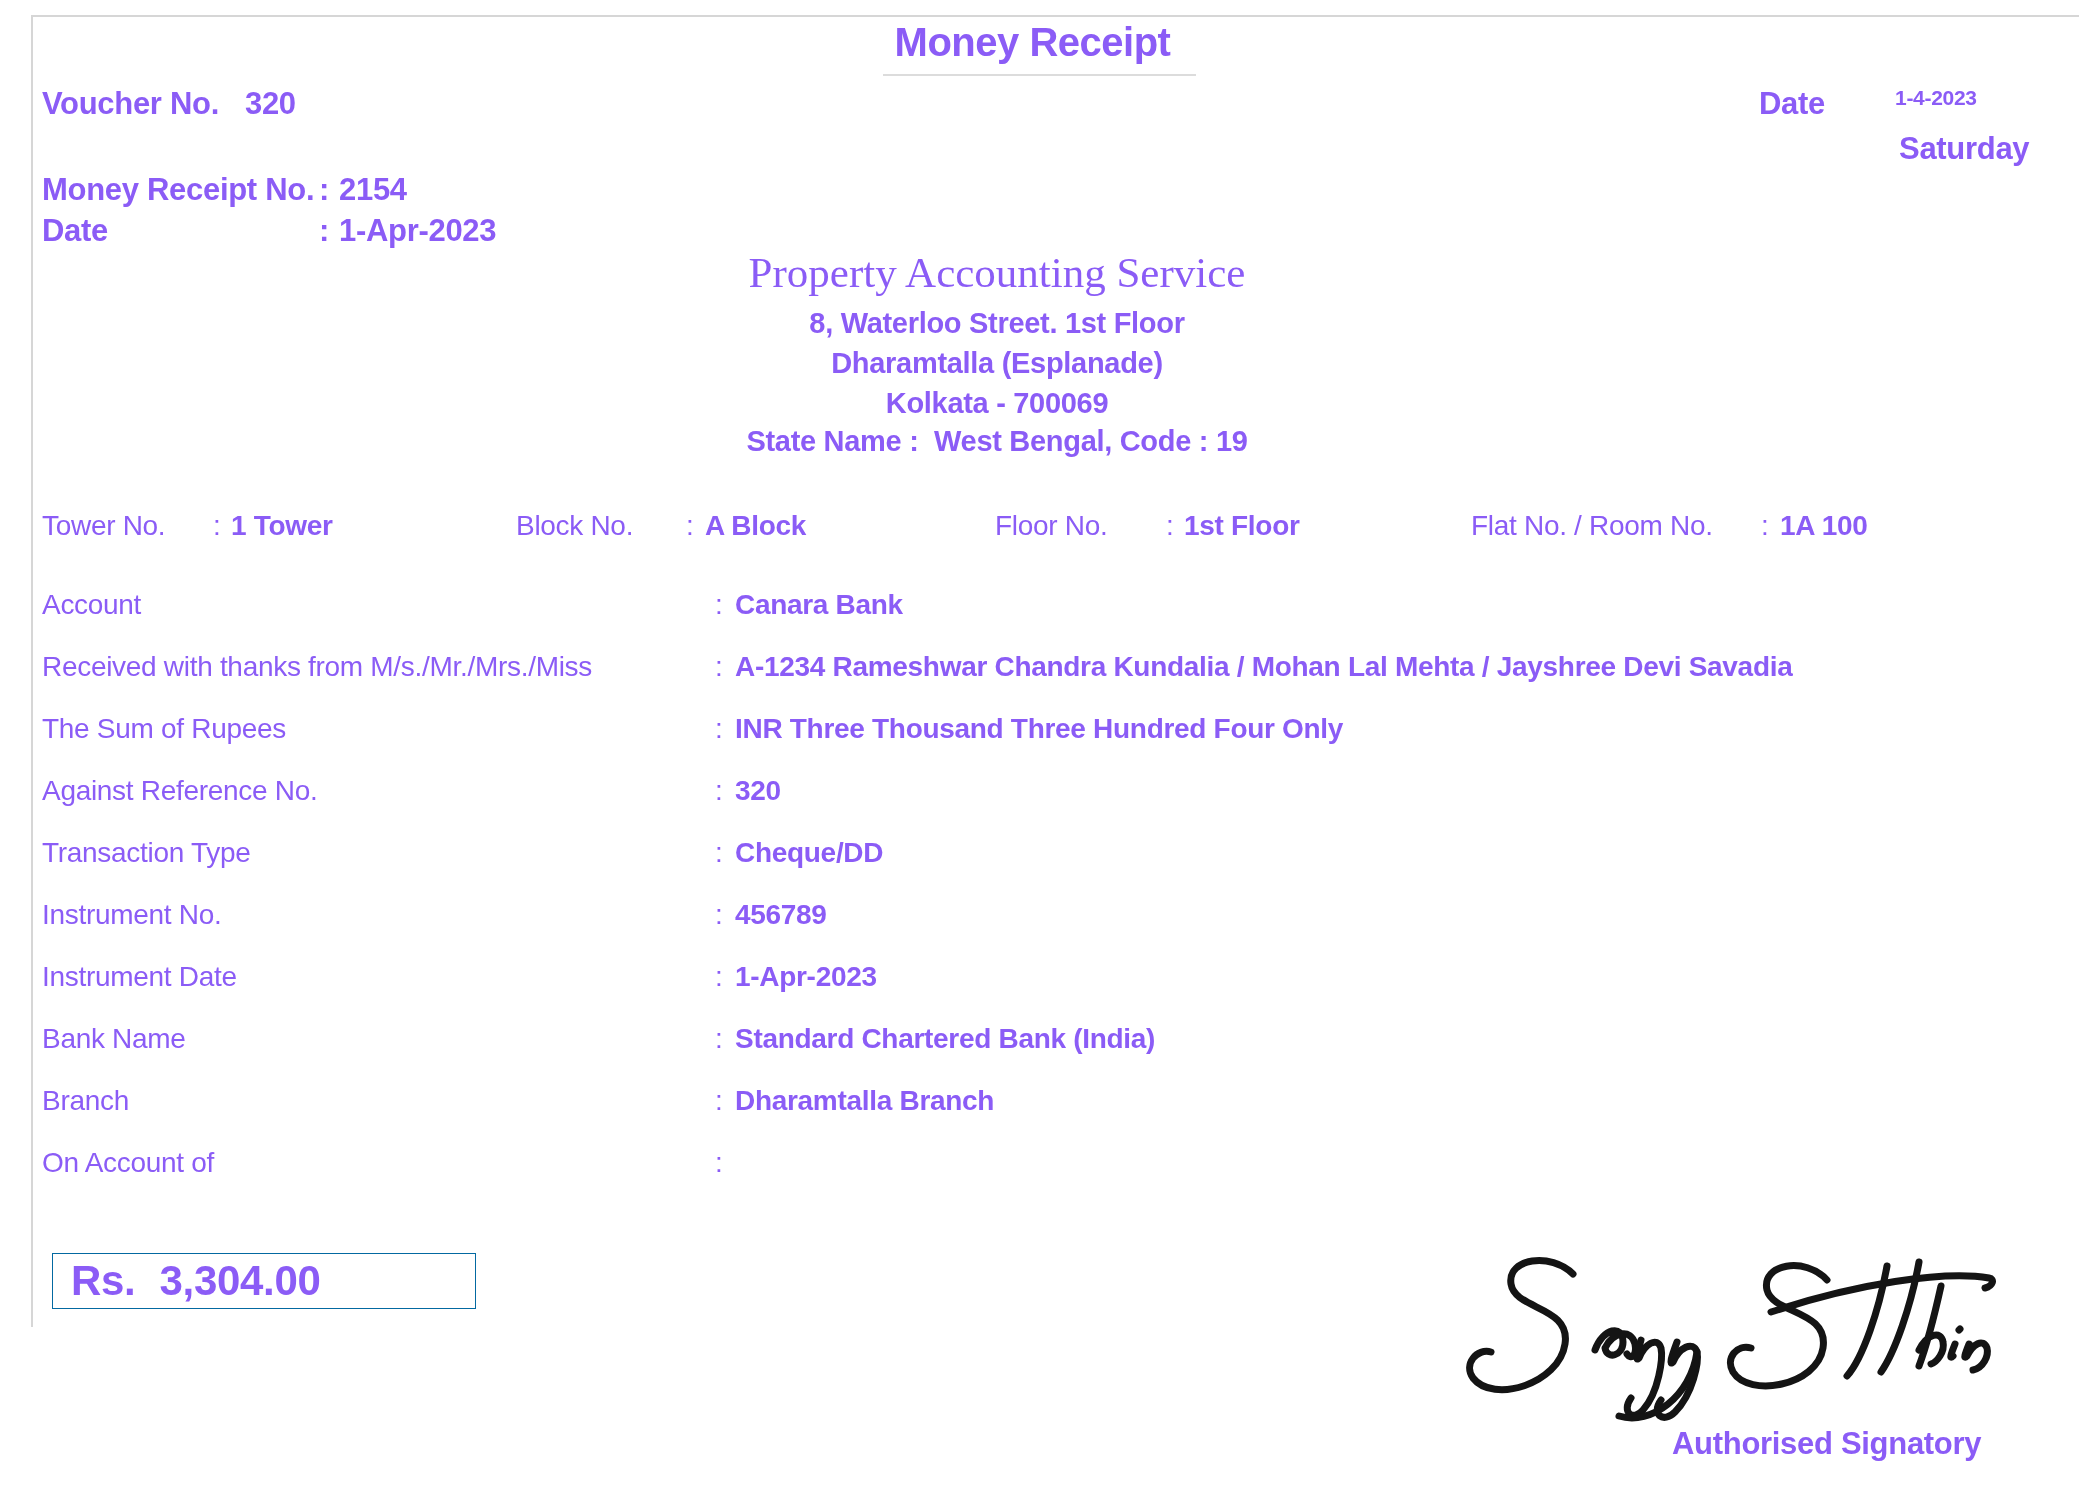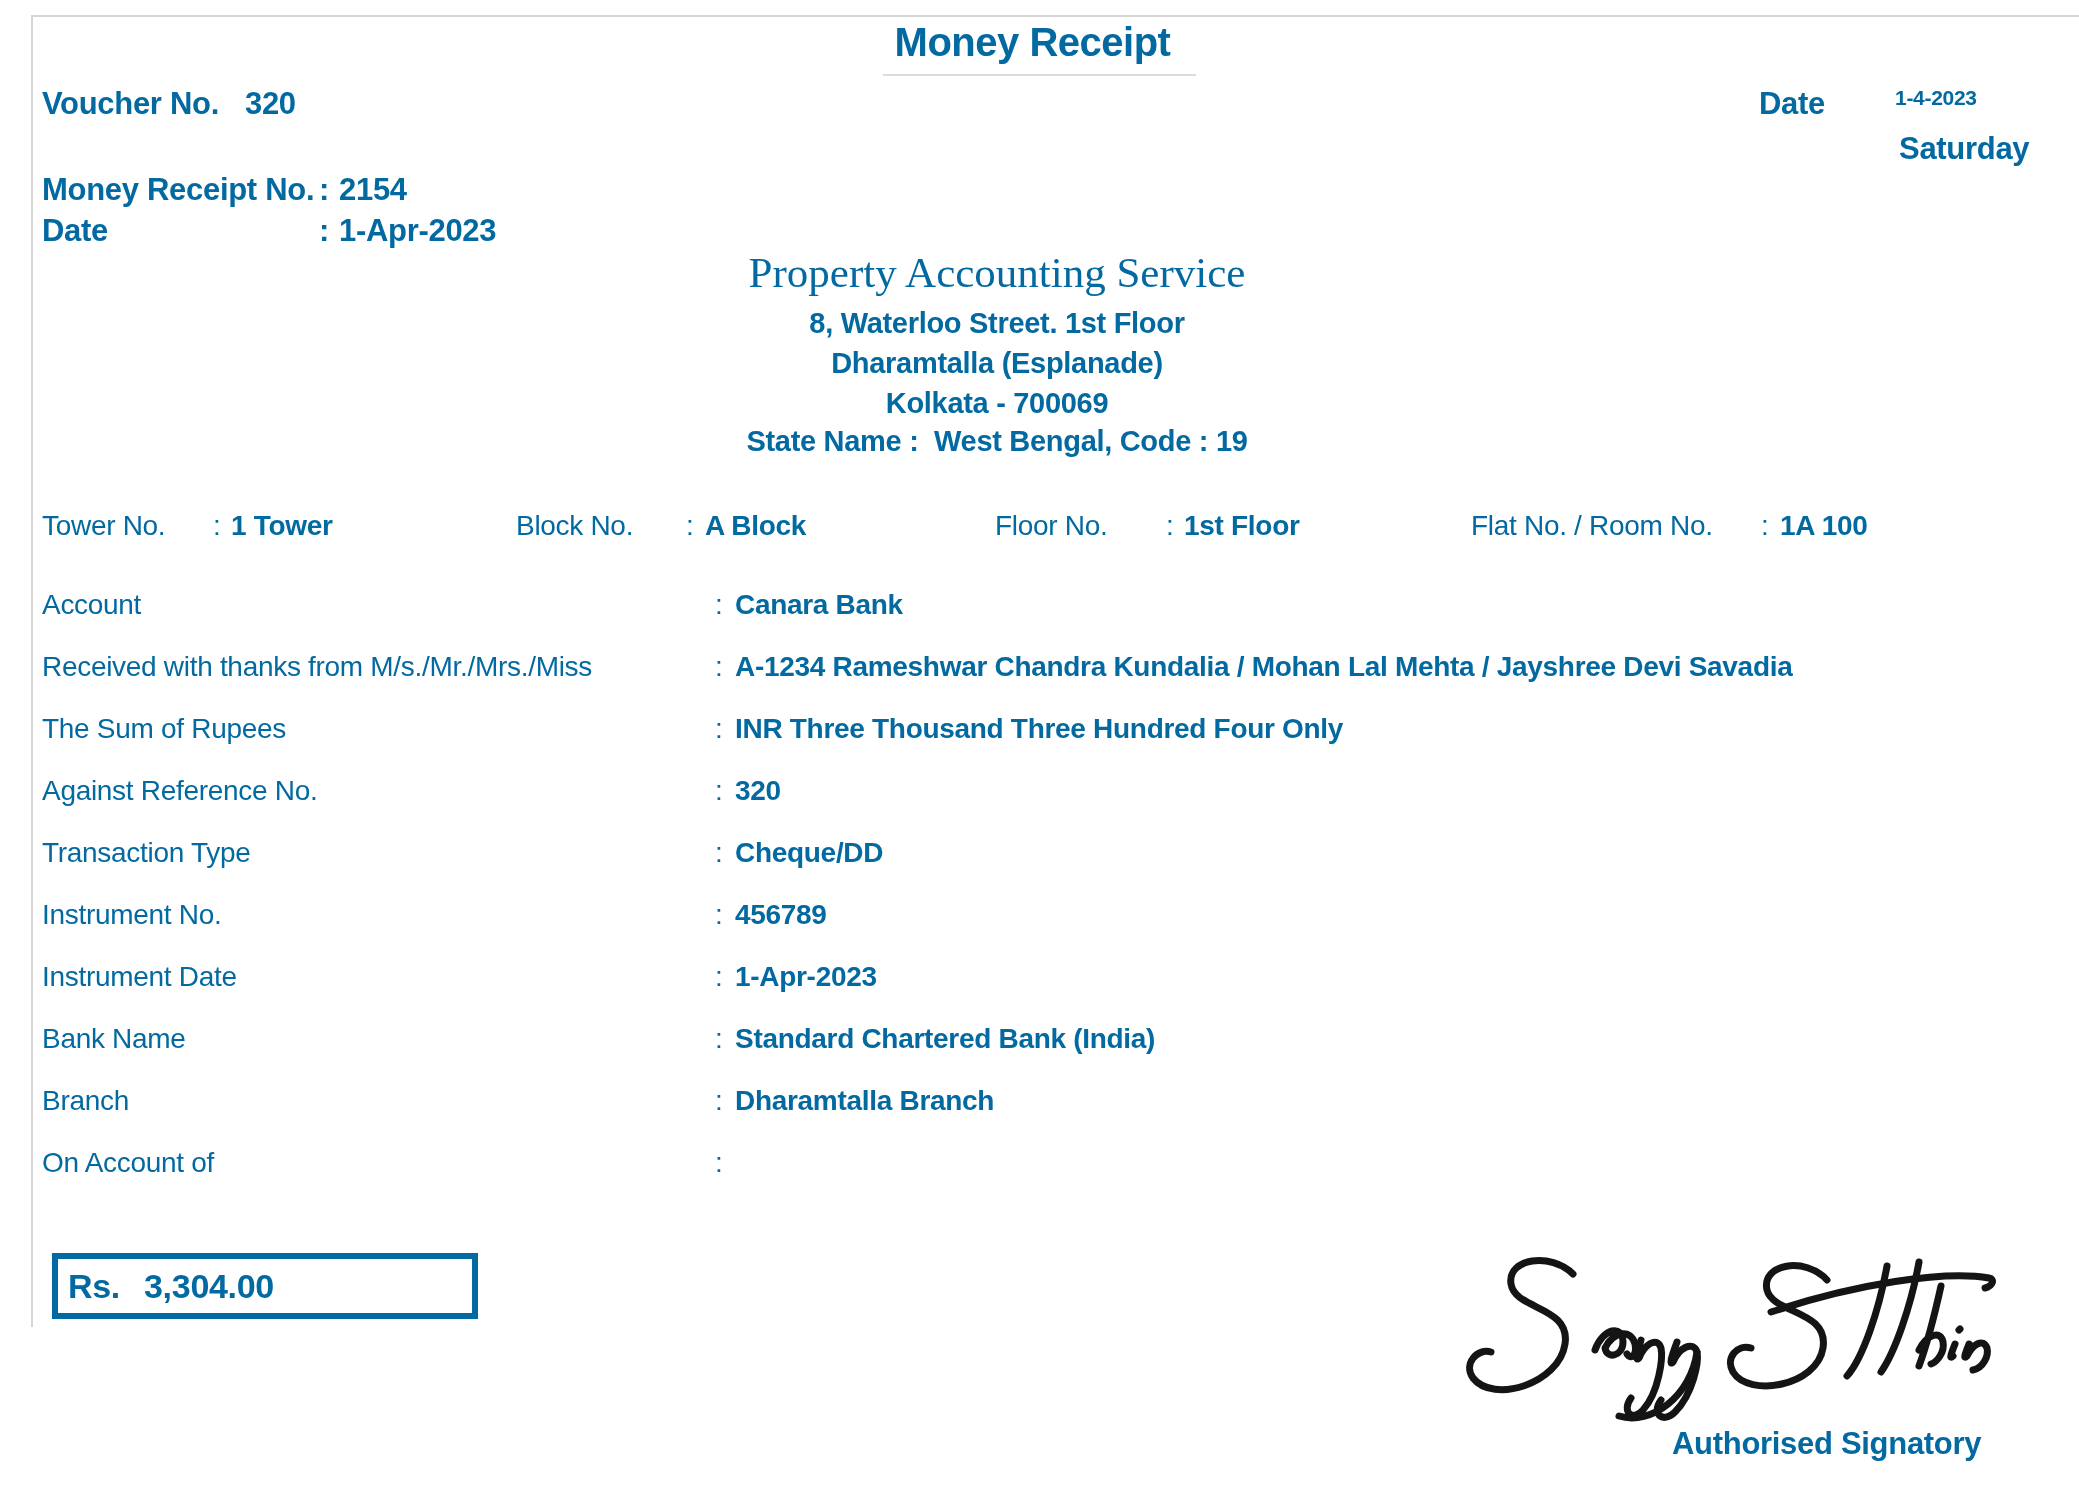--- a/index.html
+++ b/index.html
@@ -1,18 +1,18 @@
 <!DOCTYPE html>
 <html><head>
 <meta charset="utf-8">
 <style>
   html,body { margin:0; padding:0; background:#ffffff; }
   .page {
     position:relative; width:2079px; height:1489px; background:#ffffff;
-    font-family:"Liberation Sans", sans-serif; color:#0369a1; overflow:hidden;
+    font-family:"Liberation Sans", sans-serif; color:#8b5cf6; overflow:hidden;
     letter-spacing:-0.3px;
   }
   .hairline { position:absolute; background:#d6d6d6; }
   .top-border  { left:31px; right:0; top:15px; height:2px; }
   .left-border { left:31px; top:15px; width:2px; height:1312px; }
 
   .title-wrap { position:absolute; left:0; top:20px; width:2079px; text-align:center; }
   .title-text {
     display:inline-block; font-size:40px; font-weight:bold;
     padding:0 26px 9px 12px; border-bottom:2px solid #dcdcdc; letter-spacing:-0.5px;
@@ -35,22 +35,22 @@
   .tower-row .col { position:absolute; font-weight:normal; }
   .tower-row .val { position:absolute; font-weight:bold; white-space:nowrap; }
 
   .field-row { position:absolute; left:42px; width:1995px; font-size:28px; height:40px; }
   .field-row .flabel { position:absolute; left:0; top:0; font-weight:normal; white-space:nowrap; }
   .field-row .fcolon { position:absolute; left:673px; top:0; font-weight:normal; }
   .field-row .fvalue { position:absolute; left:693px; top:0; font-weight:bold; white-space:nowrap; }
 
   .amount-box {
     position:absolute; left:52px; top:1253px; width:404px; height:54px;
-    border:6px solid #0369a1; background:#fff;
-    font-size:34px; font-weight:bold; line-height:54px; padding-left:10px;
+    border:1px solid #0369a1; background:#fff;
+    font-size:42px; font-weight:bold; line-height:54px; padding-left:18px;
     white-space:nowrap;
   }
   .amount-box .amt { margin-left:24px; }
 
   .signature-svg { position:absolute; left:1455px; top:1248px; }
   .auth-label { position:absolute; left:1672px; top:1426px; font-size:31px; font-weight:bold; white-space:nowrap; }
 </style>
 </head>
 <body>
 

